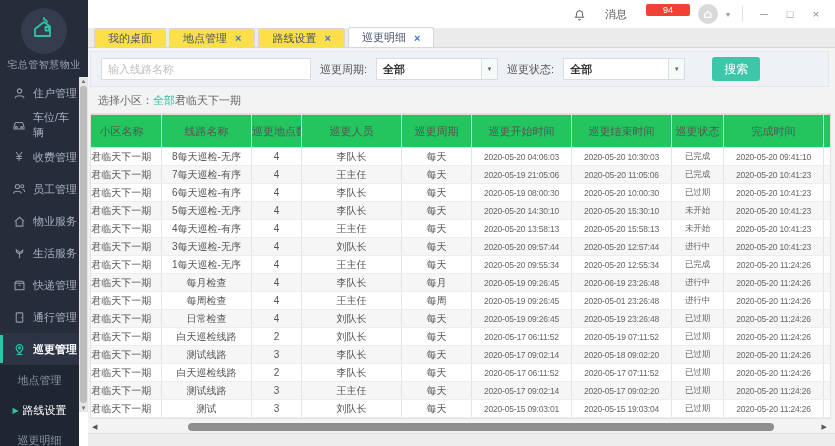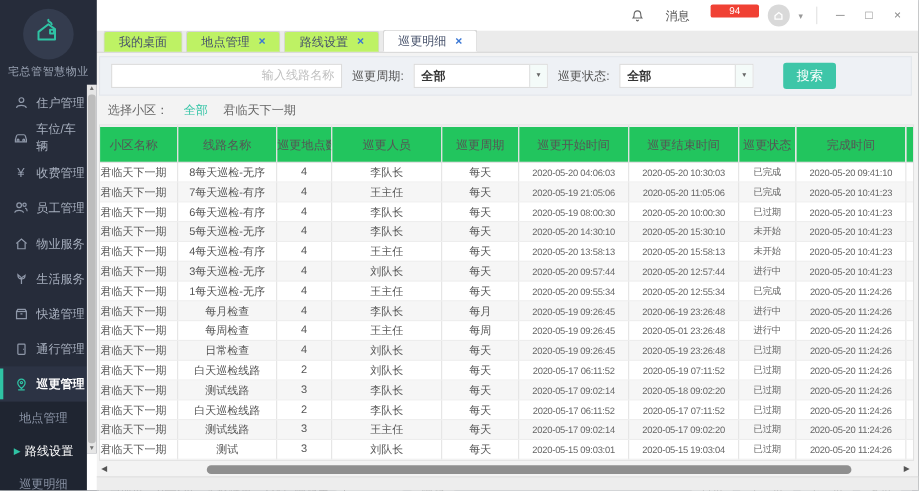--- a/index.html
+++ b/index.html
@@ -33,34 +33,34 @@
   .msg-group { display:flex; align-items:center; gap:19px; cursor:pointer; }
   .bell { width:13px; height:13px; color:#666; }
   .msg-label { font-size:11px; color:#555; }
   .badge { background:#f04134; color:#fff; font-size:9px; padding:0 17px; border-radius:2px; line-height:12px; position:relative; top:-4px; }
   .avatar { width:20px; height:20px; border-radius:50%; background:#d9d9d9; display:flex; align-items:center; justify-content:center; cursor:pointer; }
   .caret-down { font-size:8px; color:#999; cursor:pointer; }
   .tb-div { width:1px; height:16px; background:#e2e2e2; margin:0 4px; }
   .winbtn { font-size:11px; color:#8a8a8a; width:18px; text-align:center; cursor:pointer; }
 
   .tabbar { height:20px; background:#ebebeb; border-bottom:1px solid #d6d6d6; display:flex; align-items:flex-end; padding-left:6px; }
-  .tab { display:flex; align-items:center; gap:8px; height:19px; padding:0 13px; font-size:11px; color:#47526b; background:#bef264; border:1px solid #d6d6d6; border-bottom:none; border-radius:3px 3px 0 0; margin-right:3px; cursor:pointer; white-space:nowrap; }
+  .tab { display:flex; align-items:center; gap:8px; height:19px; padding:0 13px; font-size:11px; color:#47526b; background:#fde047; border:1px solid #d6d6d6; border-bottom:none; border-radius:3px 3px 0 0; margin-right:3px; cursor:pointer; white-space:nowrap; }
   .tab.active { background:#fff; height:20px; }
   .tab .x { color:#3a77d4; font-size:11px; font-weight:bold; line-height:10px; }
 
   .filterbar { margin:3px 6px 0 2px; background:#eef1f5; border:1px solid #e3e7ec; padding:5px 10px; display:flex; align-items:center; gap:9px; }
-  .route-input { width:210px; height:22px; border:1px solid #dcdcdc; background:#fff; font-size:11px; padding:0 6px; color:#555; font-family:inherit;text-align:right; }
+  .route-input { width:210px; height:22px; border:1px solid #dcdcdc; background:#fff; font-size:11px; padding:0 6px; color:#555; font-family:inherit; }
   .route-input::placeholder { color:#c0c0c0; }
   .flabel { font-size:11px; color:#555; }
   .select { width:122px; height:22px; background:#fff; border:1px solid #dcdcdc; display:flex; align-items:center; cursor:pointer; }
   .select .val { flex:1; font-size:11px; color:#333; padding-left:6px; font-weight:bold; }
   .select .cbox { width:16px; height:20px; border-left:1px solid #e0e0e0; background:#f4fbf9; display:flex; align-items:center; justify-content:center; font-size:6px; color:#666; }
   .search-btn { margin-left:18px; width:48px; height:24px; background:#3ec6a8; color:#fff; border:none; border-radius:3px; font-size:12px; cursor:pointer; font-family:inherit; }
 
-  .community-row { display:flex; align-items:center; gap:14px; padding:6px 12px 5px 10px; font-size:11px; color:#666; }
+  .community-row { display:flex; align-items:center; padding:6px 12px 5px 10px; font-size:11px; color:#666; }
   .community-opt { cursor:pointer; color:#666; }
   .community-opt.active { color:#2fc3a4; }
 
   
   .table-wrap { margin-left:2px; margin-right:6px; width:741px; overflow:hidden; background:#fff; border:1px solid #e2e2e2; }
   table { border-collapse:collapse; table-layout:fixed; width:812px; margin-left:-10px; }
   th { height:33px; background:#22c55e; border:1px solid #dddddd; font-size:11px; font-weight:normal; color:#555; white-space:nowrap; overflow:hidden; }
   td { height:18px; border-right:1px solid #e4e4e4; border-bottom:1px solid #ededed; font-size:10px; color:#555; text-align:center; white-space:nowrap; overflow:hidden; }
   td:nth-child(n+6) { font-size:8.5px; letter-spacing:-0.2px; color:#666; }
   tr:nth-child(even) td { background:#f6f6f6; }

